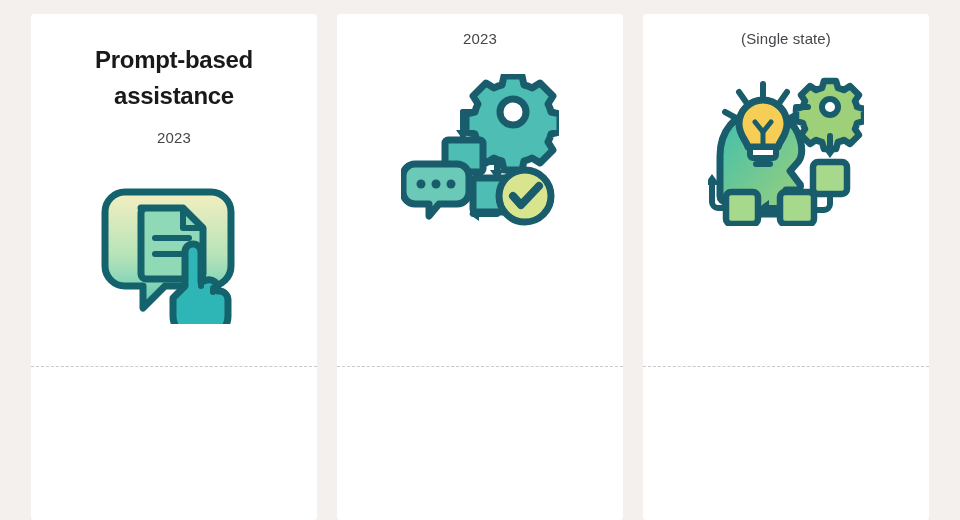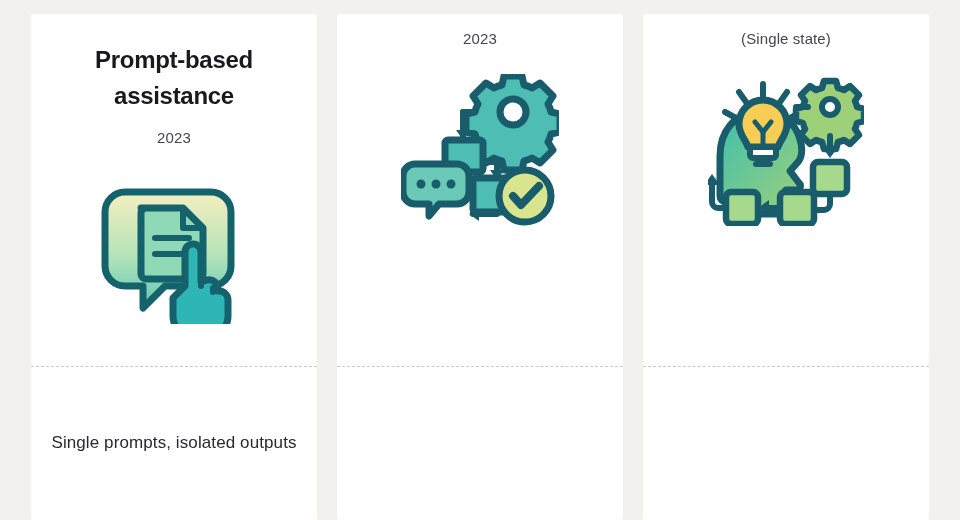--- a/index.html
+++ b/index.html
@@ -104,21 +104,20 @@
         <line x1="56" y1="64" x2="90" y2="64" stroke="#14626B" stroke-width="6" stroke-linecap="round"></line>
         <line x1="56" y1="80" x2="82" y2="80" stroke="#14626B" stroke-width="6" stroke-linecap="round"></line>
 
         <path d="M86 78 a8 8 0 0 1 16 0 V108 l6 -2 a9 9 0 0 1 11 9 v2 a9 9 0 0 1 10 9 v16 a22 22 0 0 1 -22 22 H96 a22 22 0 0 1 -22 -22 v-18 l12 -12 Z" fill="#2EB5B5" stroke="#14626B" stroke-width="7" stroke-linejoin="round" stroke-linecap="round"></path>
         <path d="M102 112 v-6" stroke="#14626B" stroke-width="6" stroke-linecap="round"></path>
         <path d="M114 118 v-4" stroke="#14626B" stroke-width="6" stroke-linecap="round"></path>
       </svg>
     </div>
 
     <div class="divider"></div>
-    <div class="card-caption">Single prompts, isolated outputs</div>
   </div>
 
   <div class="card">
     <div class="card-subtitle">2023</div>
 
     <div class="icon-wrap">
       <svg width="158" height="152" viewBox="0 0 158 152" aria-hidden="true">
 
         <path d="M62 38 H100" fill="none" stroke="#195C6B" stroke-width="6" stroke-linecap="round"></path>
         <path d="M62 38 V62" fill="none" stroke="#195C6B" stroke-width="6" stroke-linecap="round"></path>

